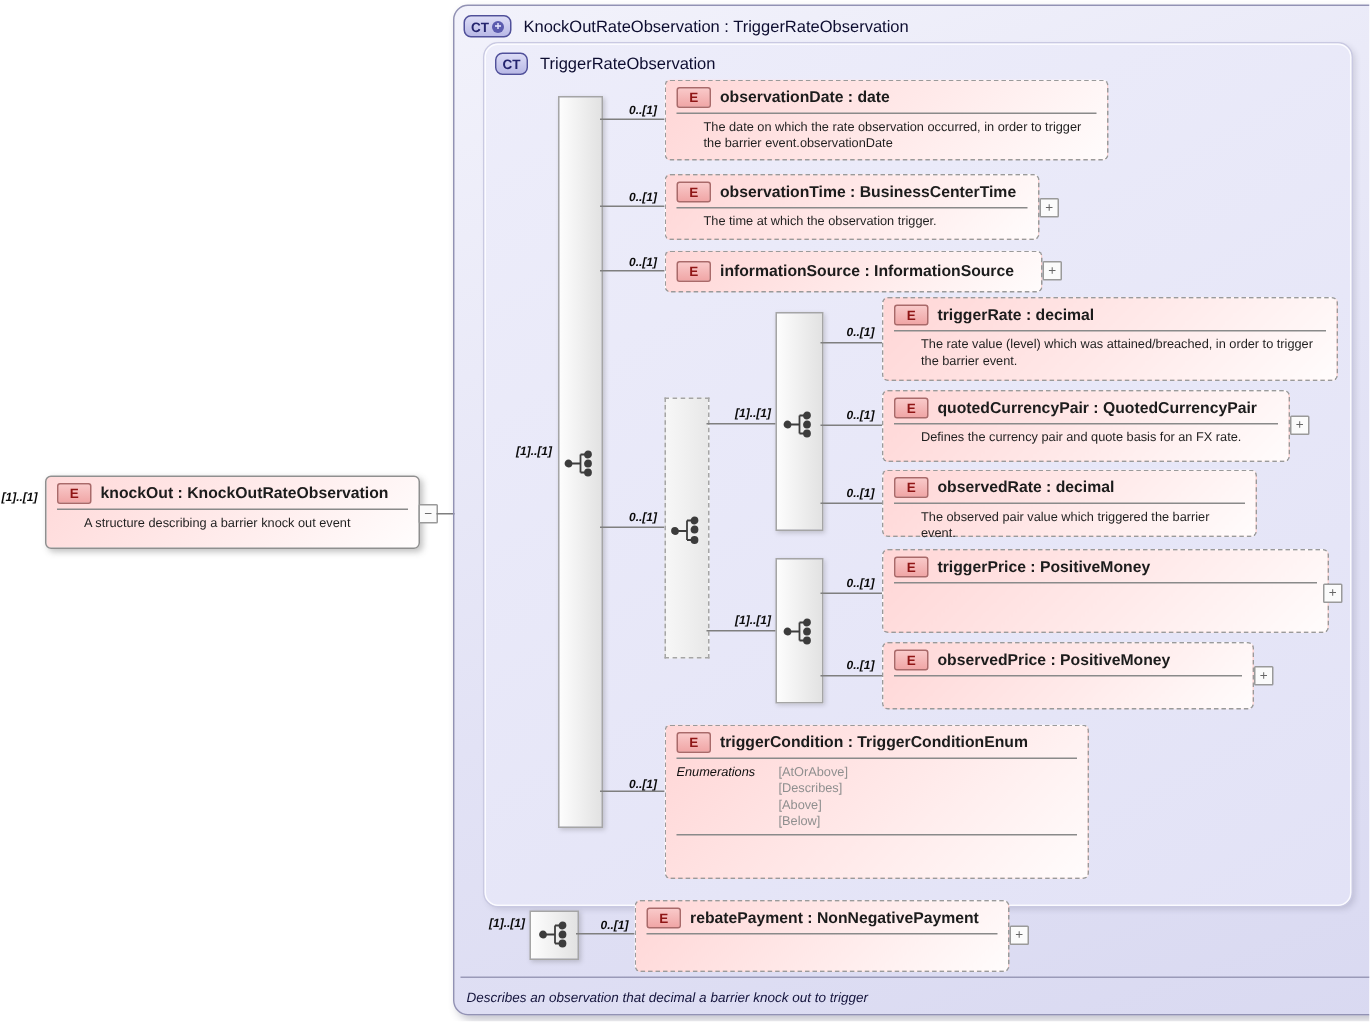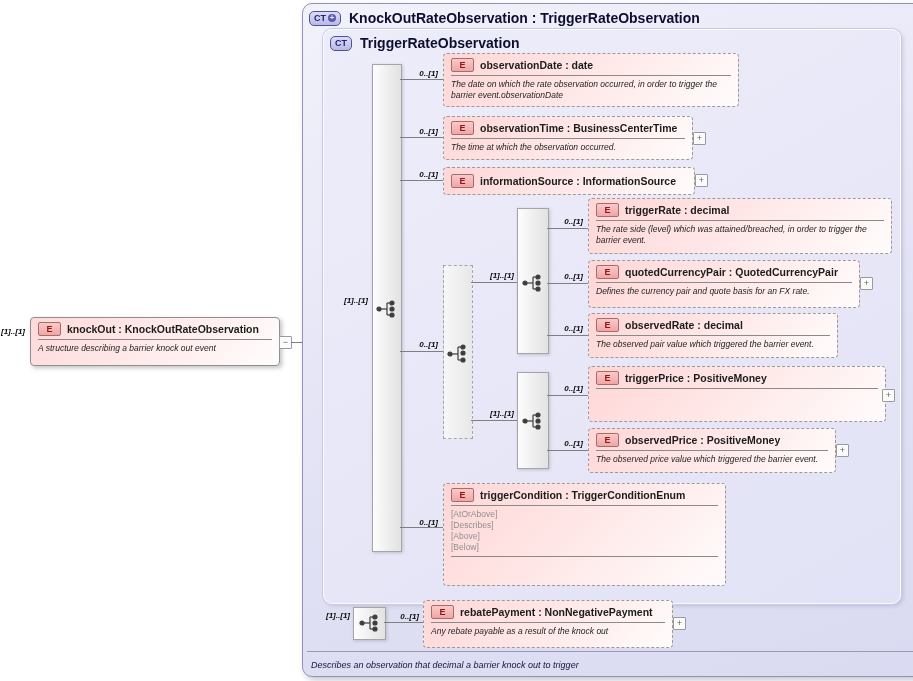--- a/index.html
+++ b/index.html
@@ -12,33 +12,33 @@
   .inner-box{position:absolute;left:20px;top:25px;width:576px;height:573px;
     background:linear-gradient(150deg,#ededfa 0%,#e2e2f6 100%);
     border:1px solid #fbfbff;border-radius:9px;
     box-shadow:0 0 0 1px #c9c9e2,2px 2px 4px rgba(60,60,90,.18);}
   .ct-header{position:absolute;display:flex;align-items:center;gap:8px;white-space:nowrap;}
   .ct-badge{display:inline-flex;align-items:center;gap:2px;height:13px;padding:0 4px;
     background:linear-gradient(#dcdcf6,#b9b9e6);border:1px solid #50509a;border-radius:5px;
     color:#24246e;font-size:9px;font-weight:bold;}
   .ct-plus{display:inline-block;width:8px;height:8px;border-radius:50%;background:#5b5bae;
     color:#e8e8ff;font-size:8px;line-height:8px;text-align:center;font-weight:bold;}
-  .ct-title{font-size:14px;font-weight:bold;color:#0d0d30;}
+  .ct-title{font-size:11px;font-weight:normal;color:#0d0d30;}
 
   
   .el{position:absolute;background:linear-gradient(135deg,#ffd6d6 0%,#ffeaea 55%,#fffcfc 100%);
     border:1px dashed #9a9a9a;border-radius:4px;}
   .el.solid{border-style:solid;border-color:#8f8f8f;background:linear-gradient(135deg,#ffd9d9 0%,#ffeeee 60%,#fffdfd 100%);box-shadow:2px 2px 4px rgba(80,80,80,.35);}
   .el-title{display:flex;align-items:center;gap:6px;padding:4px 7px 2px 7px;white-space:nowrap;
     font-size:10.5px;font-weight:bold;color:#1c1c1c;}
   .e-badge{flex:0 0 auto;width:21px;height:12px;display:flex;align-items:center;justify-content:center;
     background:linear-gradient(#f9c9c9,#f0a6a6);border:1px solid #a96a6a;border-radius:2px;
     color:#8f1616;font-size:9px;font-weight:bold;}
   .el-sep{height:0;border-top:1px solid #8a8a8a;margin:1px 7px 0 7px;}
-  .el-desc{padding:3px 7px 2px 7px;font-size:8.5px;font-style:italic;color:#1e1e1e;line-height:11px;}
+  .el-desc{padding:3px 7px 2px 7px;font-size:8.5px;color:#1e1e1e;line-height:11px;margin-left:18px;}
   .enum-row{display:flex;gap:10px;padding:3px 7px 2px 7px;font-size:8.5px;line-height:11px;}
   .enum-label{font-style:italic;color:#111;}
   .enum-vals{color:#8f8f8f;}
   .enum-vals div{line-height:11px;}
 
   
   .gbar{position:absolute;background:linear-gradient(to right,#fdfdfd,#e2e2e2);
     border:1px solid #a5a5a5;box-shadow:1px 1px 3px rgba(80,80,80,.25);}
   .gbar.dashed{border-style:dashed;box-shadow:none;background:linear-gradient(to right,#f7f7f7,#e8e8e8);}
   .icon-center{position:absolute;left:0;right:0;display:flex;justify-content:center;}
@@ -131,21 +131,21 @@
     <div class="el-desc">The date on which the rate observation occurred, in order to trigger the barrier event.observationDate</div>
   </div>
 
   <div class="card" style="left:410px;top:127px;width:28px;">0..[1]</div>
   <div class="el" style="left:443px;top:116px;width:248px;height:42px;">
     <div class="el-title">
         <span class="e-badge">E</span>
       <span>observationTime : BusinessCenterTime</span>
       </div>
     <div class="el-sep"></div>
-    <div class="el-desc">The time at which the observation occurred.</div>
+    <div class="el-desc">The time at which the observation trigger.</div>
   </div>
   <div class="pm" style="left:693px;top:132px;">+</div>
 
   <div class="card" style="left:410px;top:170px;width:28px;">0..[1]</div>
   <div class="el" style="left:443px;top:167px;width:250px;height:26px;">
     <div class="el-title" style="padding-top:6px;">
         <span class="e-badge">E</span>
       <span>informationSource : InformationSource</span>
       </div>
   </div>
@@ -192,21 +192,21 @@
   <div class="hline" style="left:547px;top:283px;width:41px;"></div>
   <div class="hline" style="left:547px;top:335px;width:41px;"></div>
 
   <div class="card" style="left:555px;top:217px;width:28px;">0..[1]</div>
   <div class="el" style="left:588px;top:198px;width:302px;height:54px;">
     <div class="el-title">
         <span class="e-badge">E</span>
       <span>triggerRate : decimal</span>
       </div>
     <div class="el-sep"></div>
-    <div class="el-desc">The rate side (level) which was attained/breached, in order to trigger the barrier event.</div>
+    <div class="el-desc">The rate value (level) which was attained/breached, in order to trigger the barrier event.</div>
   </div>
 
   <div class="card" style="left:555px;top:272px;width:28px;">0..[1]</div>
   <div class="el" style="left:588px;top:260px;width:270px;height:46px;">
     <div class="el-title">
         <span class="e-badge">E</span>
       <span>quotedCurrencyPair : QuotedCurrencyPair</span>
       </div>
     <div class="el-sep"></div>
     <div class="el-desc">Defines the currency pair and quote basis for an FX rate.</div>
@@ -253,32 +253,32 @@
   </div>
   <div class="pm" style="left:882px;top:389px;">+</div>
 
   <div class="card" style="left:555px;top:439px;width:28px;">0..[1]</div>
   <div class="el" style="left:588px;top:428px;width:246px;height:43px;">
     <div class="el-title">
         <span class="e-badge">E</span>
       <span>observedPrice : PositiveMoney</span>
       </div>
     <div class="el-sep"></div>
-    <div class="el-desc">The observed price value which triggered the barrier event.</div>
   </div>
   <div class="pm" style="left:836px;top:444px;">+</div>
 
   <div class="card" style="left:410px;top:518px;width:28px;">0..[1]</div>
   <div class="el" style="left:443px;top:483px;width:281px;height:101px;">
     <div class="el-title">
         <span class="e-badge">E</span>
       <span>triggerCondition : TriggerConditionEnum</span>
       </div>
     <div class="el-sep"></div>
     <div class="enum-row">
+      <span class="enum-label" style="width:58px;">Enumerations</span>
       <span class="enum-vals">
         <div>[AtOrAbove]</div>
         <div>[Describes]</div>
         <div>[Above]</div>
         <div>[Below]</div>
       </span>
     </div>
     <div class="el-sep"></div>
   </div>
 
@@ -300,17 +300,16 @@
     </div>
   </div>
   <div class="hline" style="left:384px;top:622px;width:39px;"></div>
   <div class="card" style="left:391px;top:612px;width:28px;">0..[1]</div>
   <div class="el" style="left:423px;top:600px;width:248px;height:46px;">
     <div class="el-title">
         <span class="e-badge">E</span>
       <span>rebatePayment : NonNegativePayment</span>
       </div>
     <div class="el-sep"></div>
-    <div class="el-desc">Any rebate payable as a result of the knock out</div>
   </div>
   <div class="pm" style="left:673px;top:617px;">+</div>
 
 </div>
 
 </body></html>

